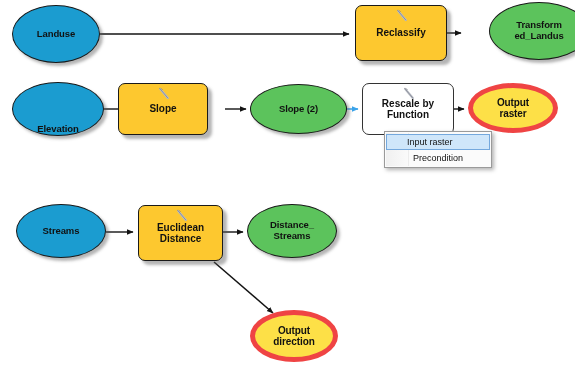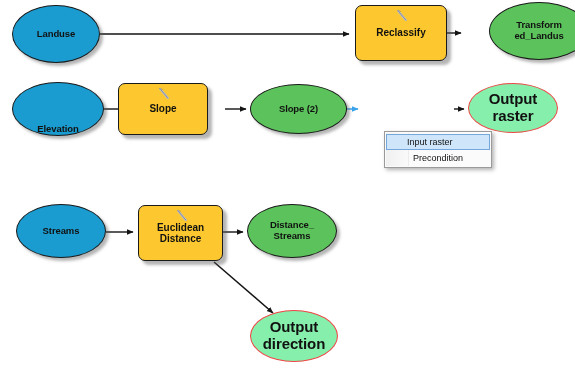--- a/index.html
+++ b/index.html
@@ -39,24 +39,24 @@
   }
   .ellipse.data-in{
     background:#1b9cd0;
     box-shadow:3px 3px 3px rgba(90,90,90,0.45);
   }
   .ellipse.data-out{
     background:#5cc35c;
     box-shadow:3px 3px 3px rgba(90,90,90,0.45);
   }
   .ellipse.data-empty{
-    background:#86efac;
-    border:1px solid #ef4444;
+    background:#fde047;
+    border:5px solid #ef4444;
     box-shadow:none;
-    font-size:15px;
+    font-size:10px;
   }
   .toolbox{
     border-radius:7px;
     border:1px solid #1a1a1a;
     background:#fdc82f;
     box-shadow:4px 4px 3px rgba(90,90,90,0.45);
     font-size:10px;
   }
   .toolbox.tool-empty{
     background:#ffffff;
@@ -188,20 +188,29 @@
       <path d="M4.3,2.1 L11.8,11.0" stroke="#b9bcc4" stroke-width="2.2" stroke-linecap="round" fill="none"></path>
       <path d="M4.3,2.1 L11.8,11.0" stroke="#7d8290" stroke-width="0.7" stroke-linecap="round" fill="none"></path>
     </svg>
     <span class="node-label">Slope</span>
   </div>
 
   <div class="node ellipse data-out" style="left:250px;top:84px;width:97px;height:50px;">
     <span class="node-label">Slope (2)</span>
   </div>
 
+  <div class="node toolbox tool-empty" style="left:362px;top:83px;width:92px;height:52px;">
+    <svg class="hammer-icon" viewBox="0 0 16 14" xmlns="http://www.w3.org/2000/svg">
+      <path d="M3.6,1.2 L6.2,3.0" stroke="#4f4f4f" stroke-width="1.2" fill="none"></path>
+      <path d="M4.3,2.1 L11.8,11.0" stroke="#b9bcc4" stroke-width="2.2" stroke-linecap="round" fill="none"></path>
+      <path d="M4.3,2.1 L11.8,11.0" stroke="#7d8290" stroke-width="0.7" stroke-linecap="round" fill="none"></path>
+    </svg>
+    <span class="node-label">Rescale by
+Function</span>
+  </div>
 
   <div class="node ellipse data-empty" style="left:468px;top:83px;width:90px;height:50px;">
     <span class="node-label">Output
 raster</span>
   </div>
 
   <div class="node ellipse data-in" style="left:16px;top:204px;width:90px;height:54px;">
     <span class="node-label">Streams</span>
   </div>
 

